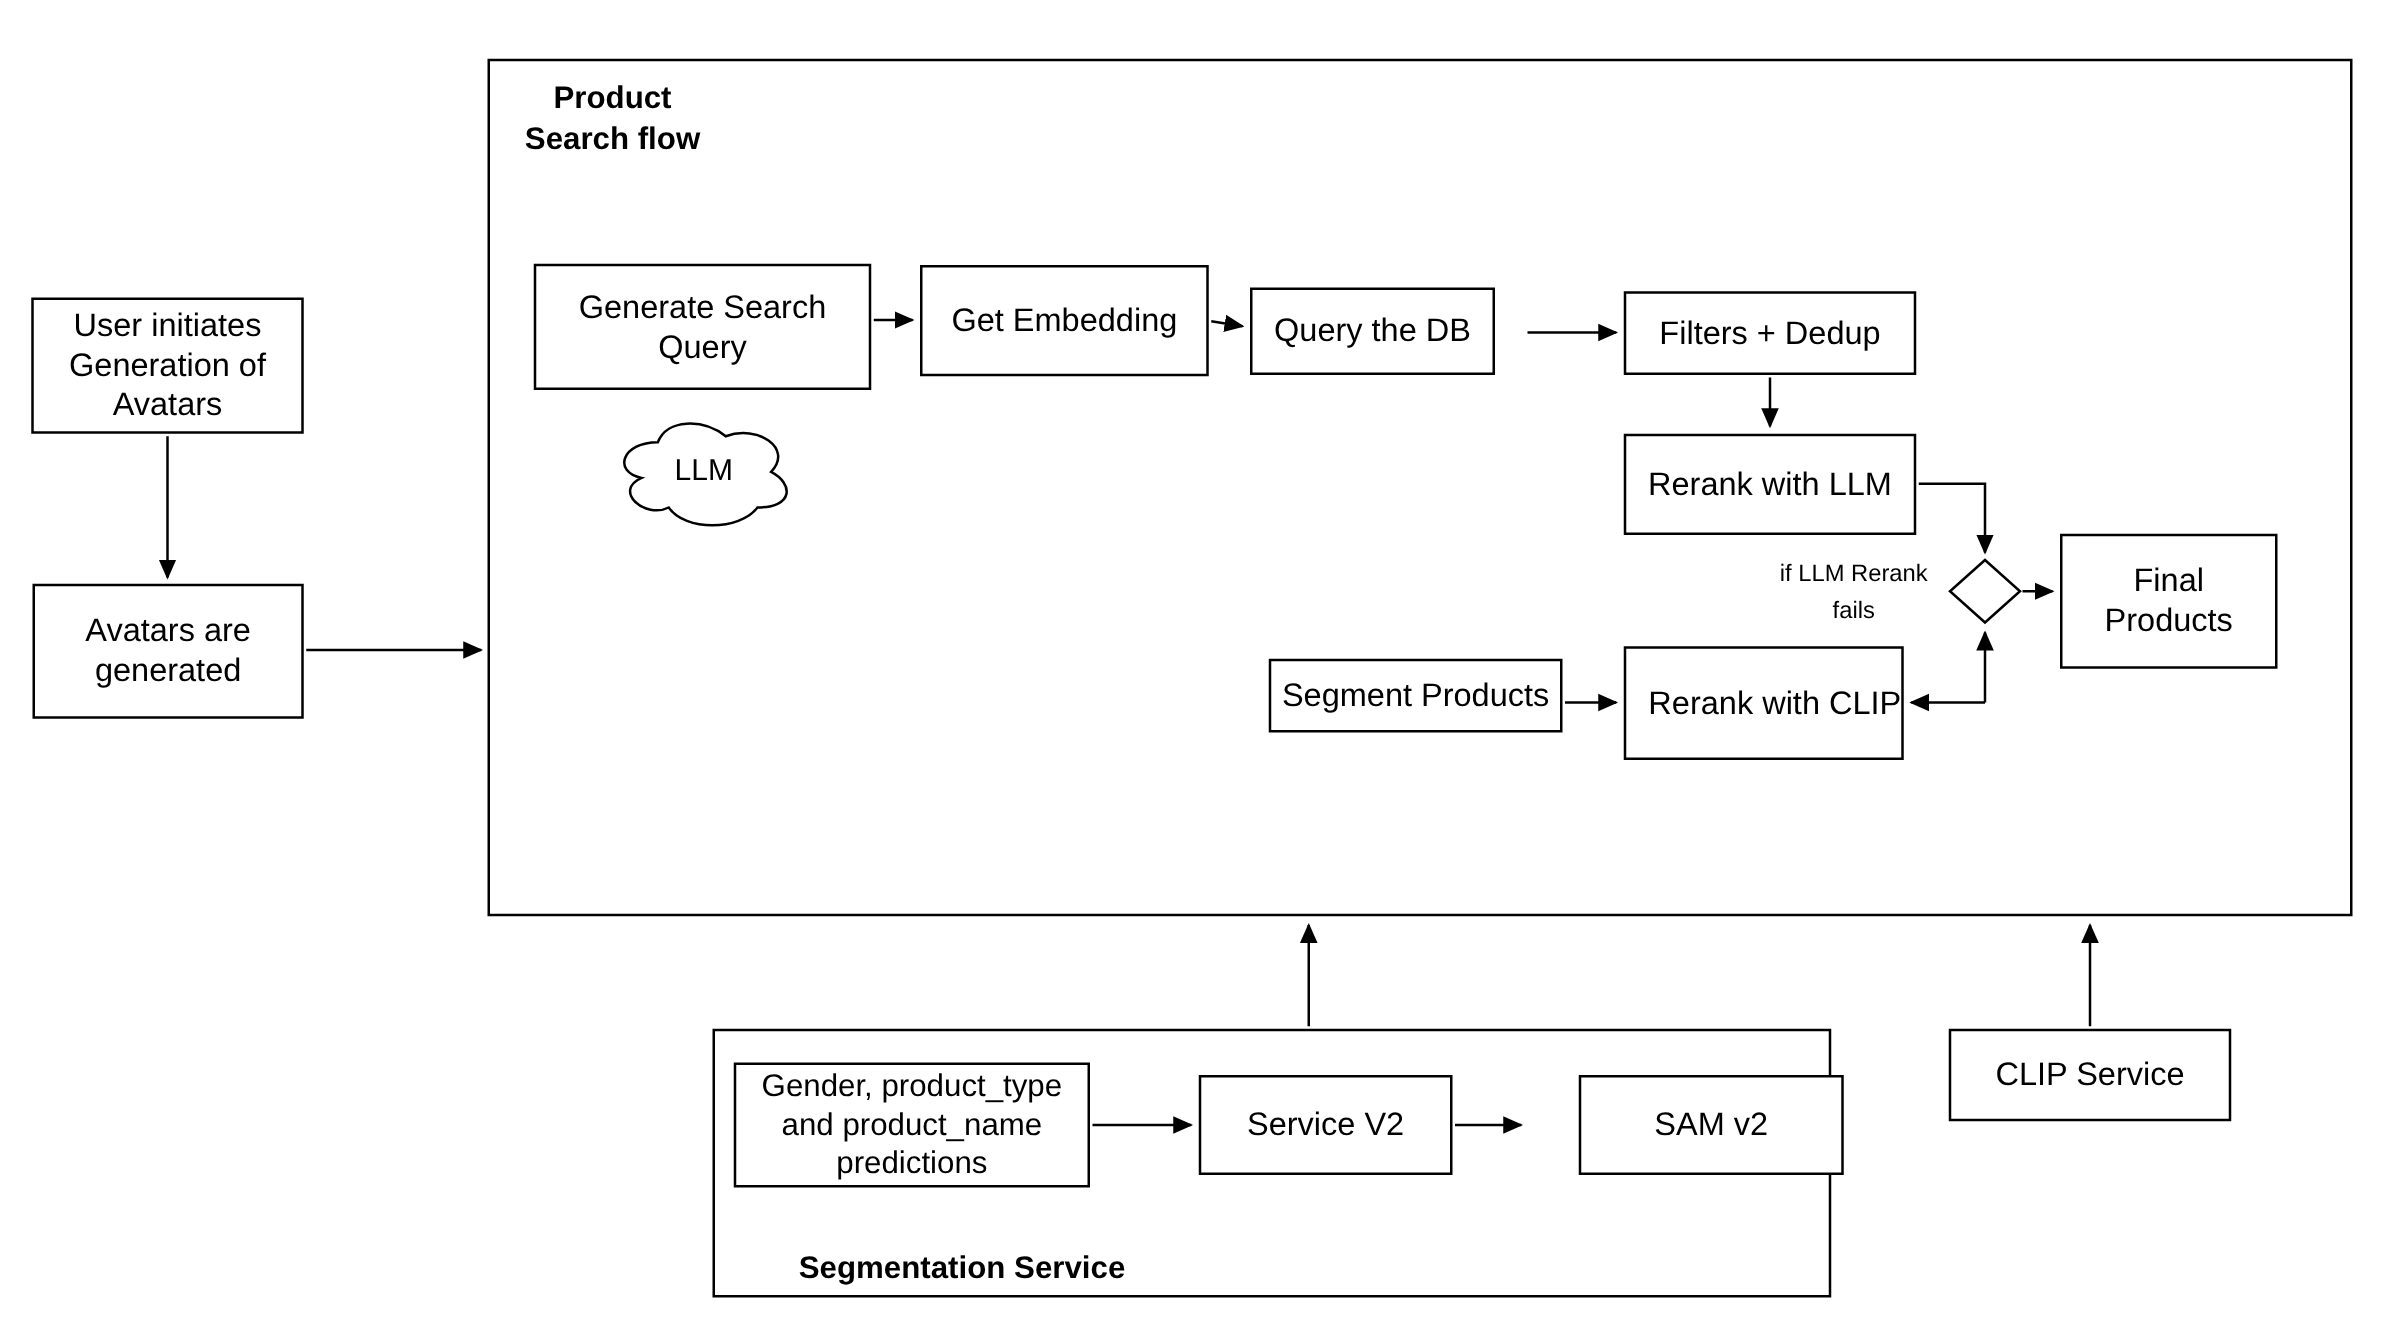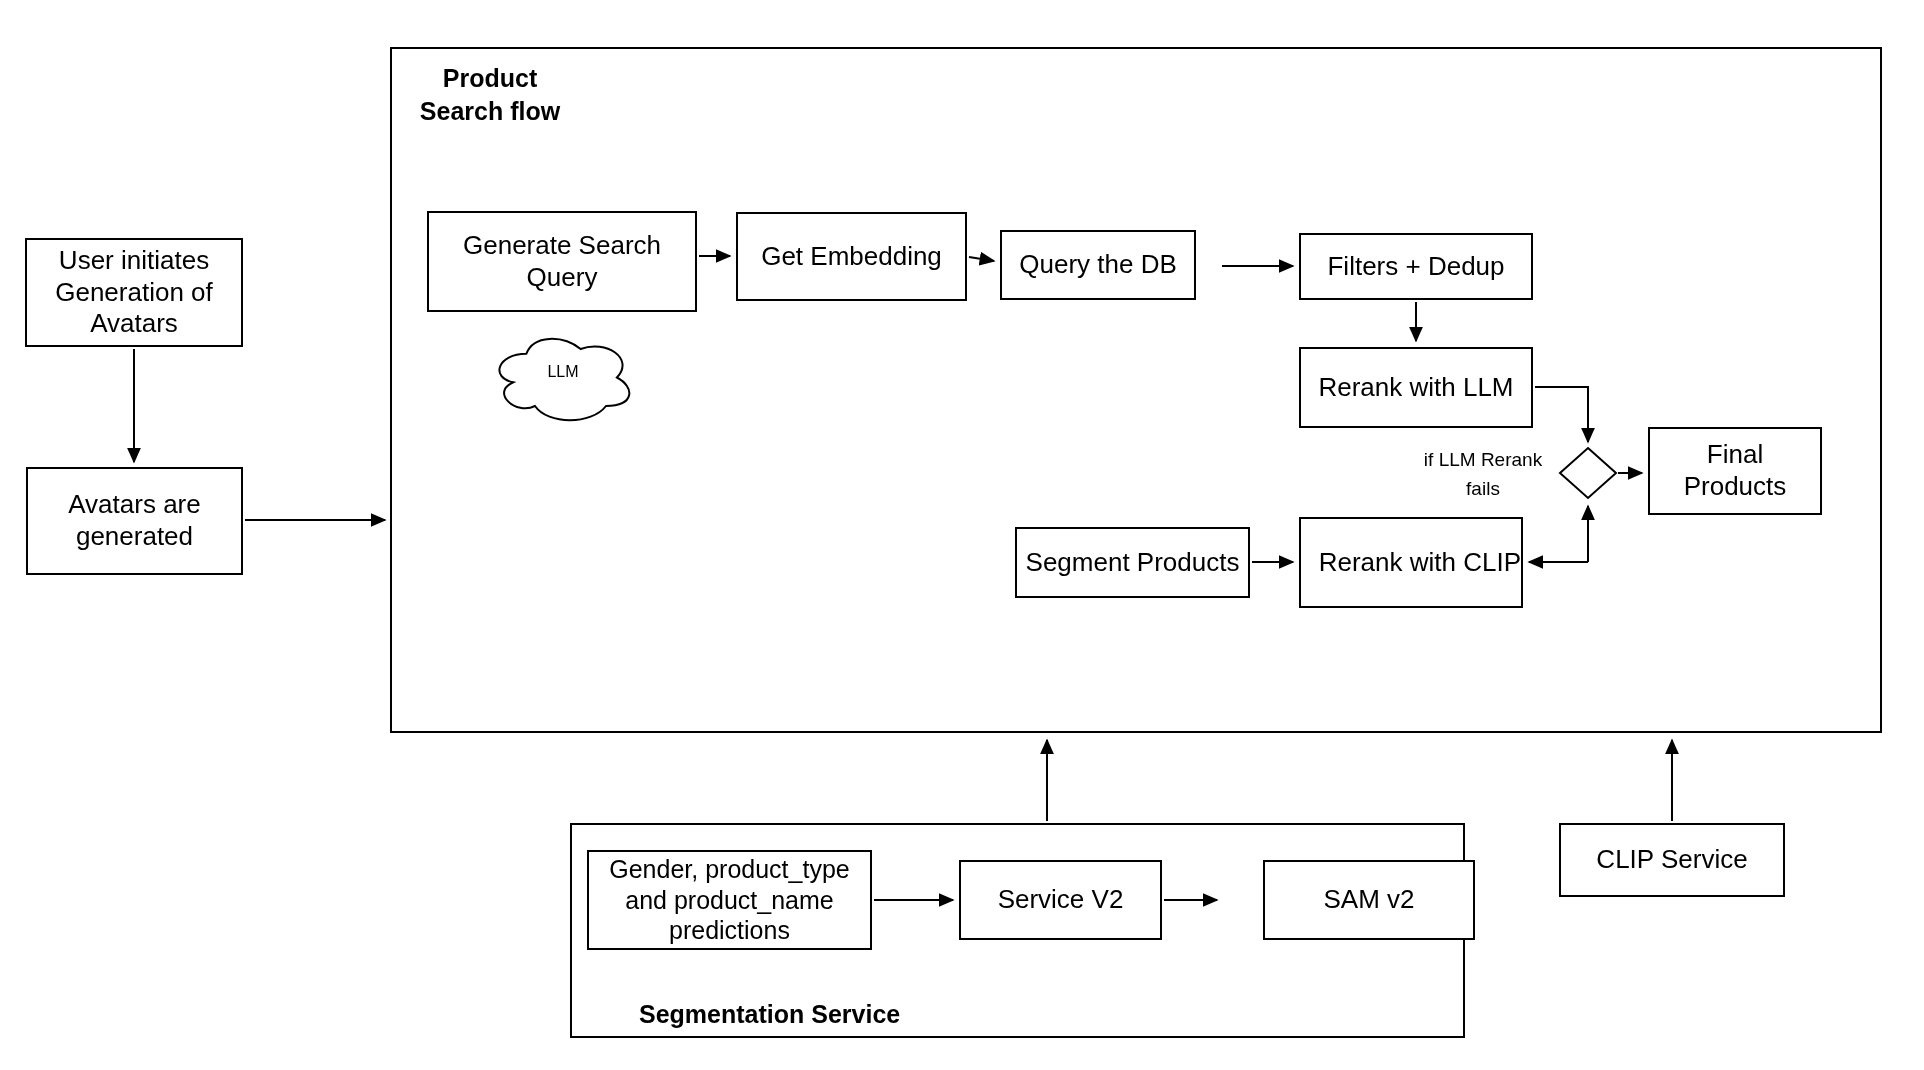--- a/index.html
+++ b/index.html
@@ -46,21 +46,21 @@
   .node span{white-space:pre-line;}
   .annotation{
     position:absolute;
     font-size:19px;
     line-height:1.5;
     text-align:center;
     white-space:pre-line;
   }
   .cloud-label{
     position:absolute;
-    font-size:16px;
+    font-size:24px;
     text-align:center;
   }
 </style>
 </head>
 <body>
 
 <div id="canvas">
 
   <div class="container-box" style="left:390px;top:47px;width:1492px;height:686px;"></div>
   <div class="container-box" style="left:570px;top:823px;width:895px;height:215px;"></div>
@@ -127,26 +127,26 @@
   </div>
 
   <div class="node" style="left:1299px;top:233px;width:234px;height:67px;">
     <span>Filters + Dedup</span>
   </div>
 
   <div class="node" style="left:1299px;top:347px;width:234px;height:81px;">
     <span>Rerank with LLM</span>
   </div>
 
-  <div class="node" style="left:1648px;top:427px;width:174px;height:88px;">
+  <div class="node" style="left:1648px;top:427px;width:174px;height:108px;">
     <span>Final
 Products</span>
   </div>
 
-  <div class="node" style="left:1015px;top:527px;width:235px;height:71px;">
+  <div class="node" style="left:1015px;top:527px;width:235px;height:59px;">
     <span>Segment Products</span>
   </div>
 
   <div class="node" style="left:1299px;top:517px;width:224px;height:91px;justify-content:flex-end;">
     <span>Rerank with CLIP</span>
   </div>
 
   <div class="node" style="left:587px;top:850px;width:285px;height:100px;font-size:25px;">
     <span>Gender, product_type
 and product_name

